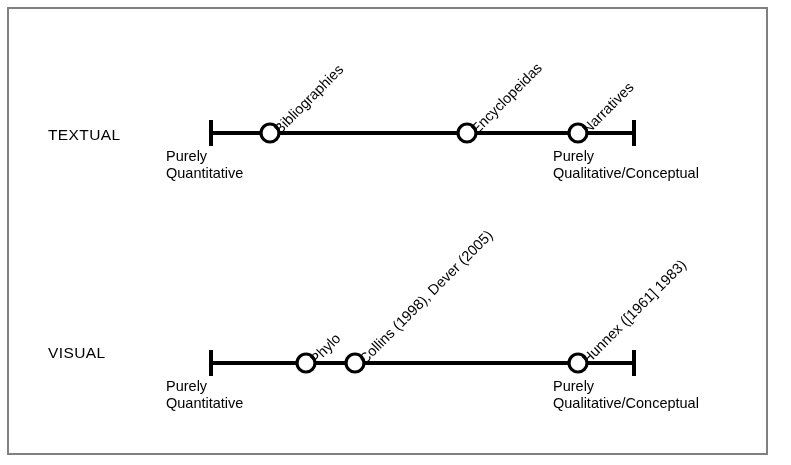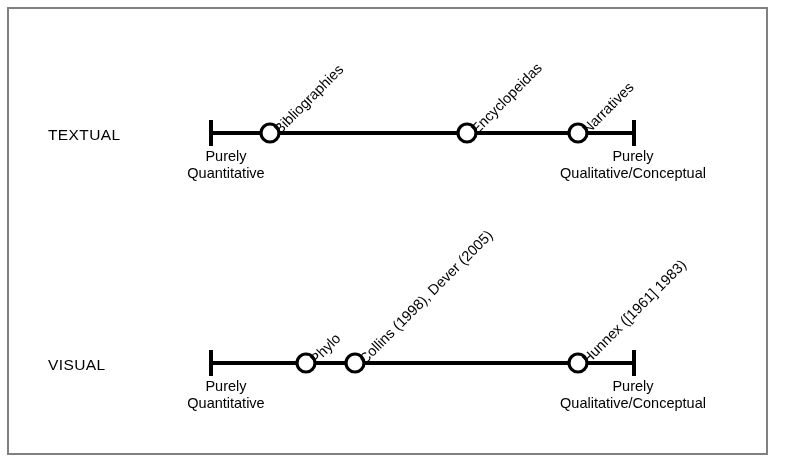--- a/index.html
+++ b/index.html
@@ -43,21 +43,21 @@
     position: absolute;
     font-size: 15.5px;
     letter-spacing: 0.4px;
     color: #000000;
     white-space: nowrap;
   }
   .end-caption {
     position: absolute;
     font-size: 14.5px;
     line-height: 17px;
-    text-align: center;
+    text-align: left;
     color: #000000;
     white-space: nowrap;
   }
   .node-label {
     position: absolute;
     font-size: 14.5px;
     color: #000000;
     white-space: nowrap;
     transform-origin: 0% 100%;
     transform: rotate(-45deg);
@@ -107,21 +107,21 @@
   <div class="axis-group">
     <svg class="axis-svg">
       <line x1="211" y1="363" x2="634" y2="363" stroke="#000000" stroke-width="4"></line>
       <line x1="211" y1="350" x2="211" y2="376" stroke="#000000" stroke-width="4"></line>
       <line x1="634" y1="350" x2="634" y2="376" stroke="#000000" stroke-width="4"></line>
       <circle cx="306" cy="363" r="9" fill="#ffffff" stroke="#000000" stroke-width="3.2"></circle>
       <circle cx="355" cy="363" r="9" fill="#ffffff" stroke="#000000" stroke-width="3.2"></circle>
       <circle cx="578" cy="363" r="9" fill="#ffffff" stroke="#000000" stroke-width="3.2"></circle>
     </svg>
 
-    <div class="row-label" style="left:48px; top:356px;">VISUAL</div>
+    <div class="row-label" style="left:48px; top:344px;">VISUAL</div>
 
     <div class="node-label" style="left:318px; top:351px;">Phylo</div>
     <div class="node-label" style="left:367px; top:351px;">Collins (1998), Dever (2005)</div>
     <div class="node-label" style="left:590px; top:351px;">Hunnex ([1961] 1983)</div>
 
     <div class="end-caption" style="left:166px; top:378px; width:120px;">
       <div>Purely</div>
       <div>Quantitative</div>
     </div>
 

